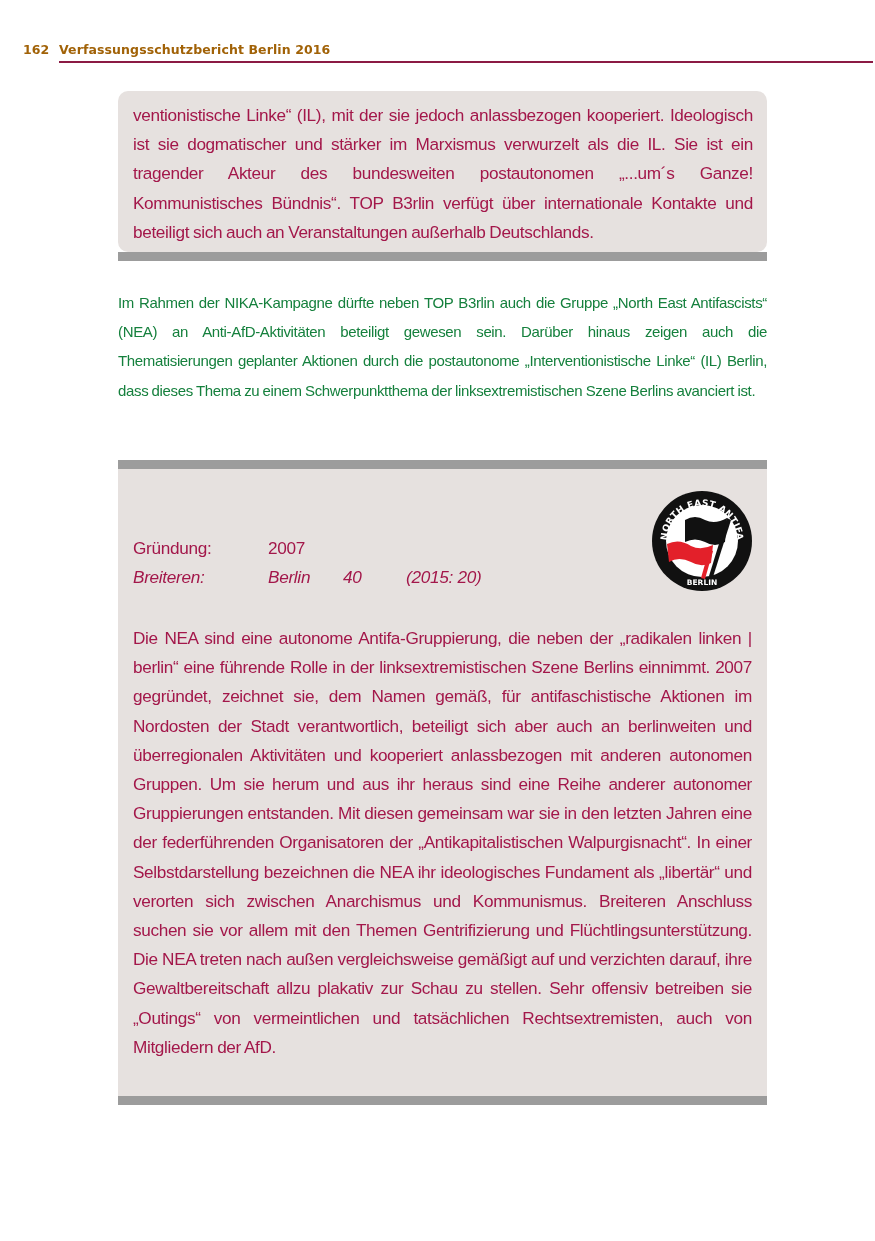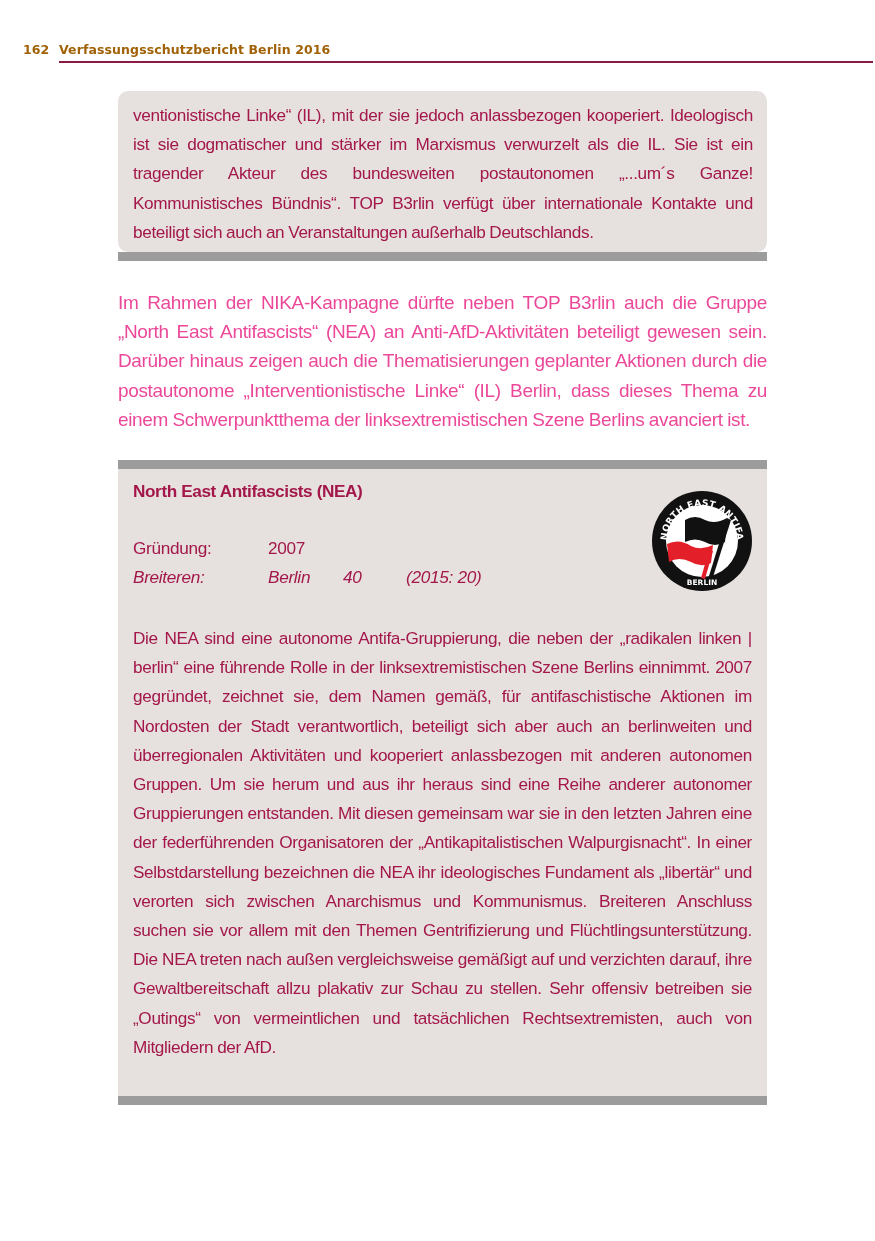--- a/index.html
+++ b/index.html
@@ -59,22 +59,22 @@
     letter-spacing: -0.35px;
     word-spacing: -0.5px;
     border-radius: 10px;
   }
   .box-text p { margin: 0; }
   .body-text {
     position: absolute;
     left: 118px;
     top: 288px;
     width: 649px;
-    color: #ec4899;
-    font-size: 19px;
+    color: #15803d;
+    font-size: 15px;
     line-height: 29.2px;
     text-align: justify;
     font-family: "Liberation Sans", sans-serif;
     letter-spacing: -0.35px;
     word-spacing: -0.5px;
   }
   .box1 { top: 91px; height: 161px; padding: 10px 14px 0 15px; }
   .bar1 { top: 252px; }
   .bar2 { top: 460px; }
   .box2 { top: 469px; height: 627px; padding: 0 15px 0 15px; }
@@ -133,21 +133,20 @@
   <p>ventionistische Linke“ (IL), mit der sie jedoch anlassbezogen kooperiert. Ideologisch ist sie dogmatischer und stärker im Marxismus verwurzelt als die IL. Sie ist ein tragender Akteur des bundesweiten postautonomen „...um´s Ganze! Kommunistisches Bündnis“. TOP B3rlin verfügt über internationale Kontakte und beteiligt sich auch an Veranstaltungen außerhalb Deutschlands.</p>
 </div>
 <div class="bar bar1"></div>
 
 <div class="body-text">
   <p style="margin:0">Im Rahmen der NIKA-Kampagne dürfte neben TOP B3rlin auch die Gruppe „North East Antifascists“ (NEA) an Anti-AfD-Aktivitäten beteiligt gewesen sein. Darüber hinaus zeigen auch die Thematisierungen geplanter Aktionen durch die postautonome „Interventionistische Linke“ (IL) Berlin, dass dieses Thema zu einem Schwerpunktthema der linksextremistischen Szene Berlins avanciert ist.</p>
 </div>
 
 <div class="bar bar2"></div>
 <div class="box box2">
-  <div class="nea-title">North East Antifascists (NEA)</div>
 
   <div class="fact-row row-founding">
     <span class="c-label">Gründung:</span>
     <span class="c-value">2007</span>
   </div>
   <div class="fact-row italic row-members">
     <span class="c-label">Breiteren:</span>
     <span class="c-value">Berlin</span>
     <span class="c-num">40</span>
     <span class="c-prev">(2015: 20)</span>

